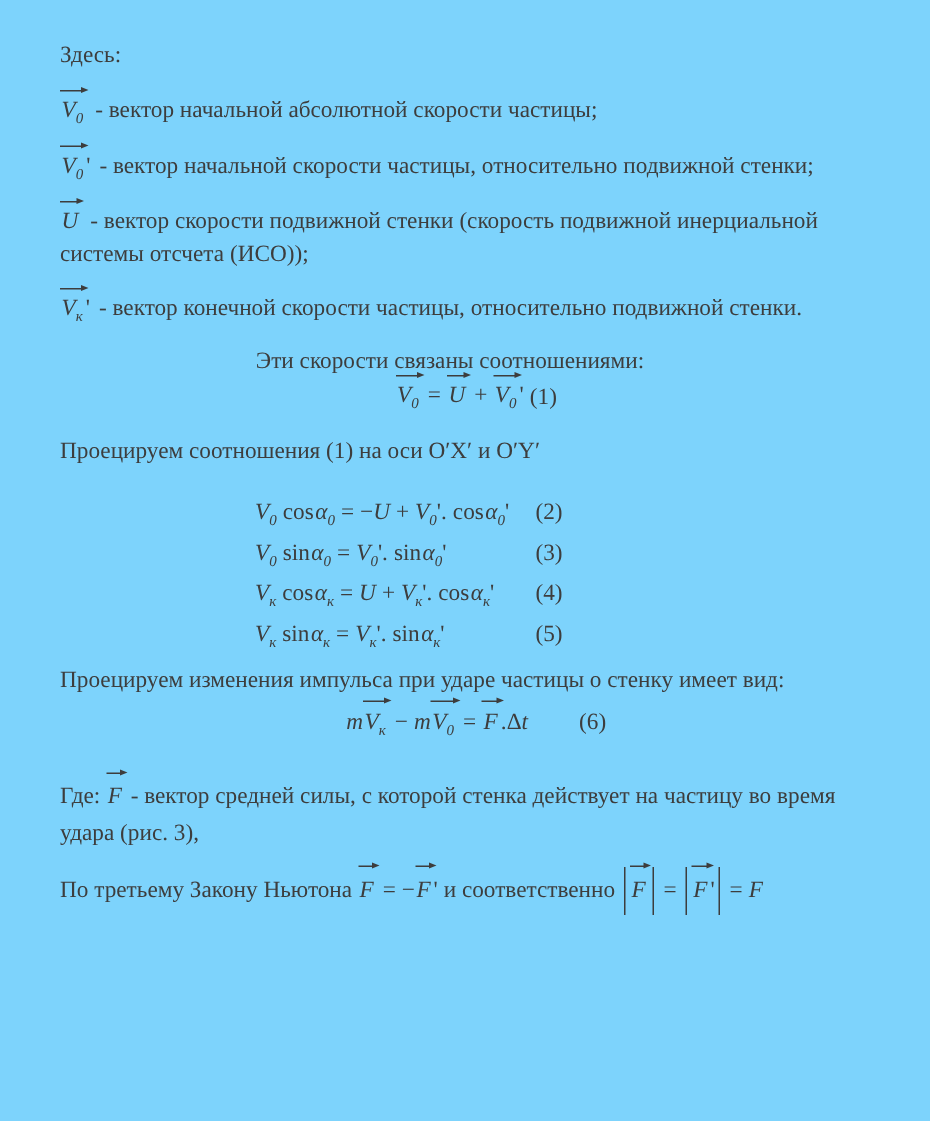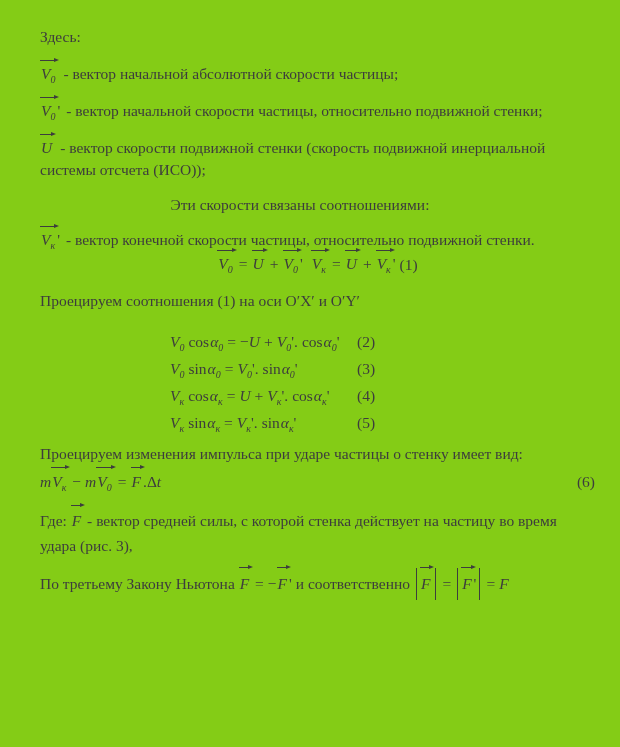--- a/index.html
+++ b/index.html
@@ -1,40 +1,40 @@
 <!DOCTYPE html>
 <html><head>
 <meta charset="utf-8">
 <style>
   html,body { margin:0; padding:0; background:#ffffff; }
   .page {
     position: relative;
     width: 620px; height: 747px;
     box-sizing: border-box;
-    background: #84cc16;
+    background: #7dd3fc;
     padding: 26px 25px 0 40px;
     font-family: "Liberation Serif", serif;
     font-size: 15.5px;
     line-height: 21px;
     color: #3d3d3d;
     overflow: hidden;
   }
   p { margin: 0; }
   .para { margin: 0; }
   .def { margin-top: 15px; line-height: 22px; }
   .def-m0 { margin-top: 16px; }
   .def-m2 { margin-top: 15px; }
   .def-m3 { margin-top: 12px; }
   .def-m4 { margin-top: 14px; }
   .def-text { margin-left: 6px; }
   .centered { margin-top: 14px; text-align: center; margin-right: 35px; line-height: 20px; }
   .projection { margin-top: 15px; }
   .impulse-heading { margin-top: 5px; }
   .flow { line-height: 25px; }
-  .force-para { margin-top: 14px; }
+  .force-para { margin-top: 24px; }
   .reaction-para { margin-top: 8px; }
   .newton-para { margin-top: 10px; line-height: 27px; }
 
   
   .imath { white-space: nowrap; }
   .tk { font-style: italic; }
   .tk.up { font-style: normal; }
   .tk.op { font-style: normal; margin: 0 4px; }
   .tk.fn { font-style: normal; margin-left: 4px; margin-right: 1px; }
   sub { font-size: 10px; line-height: 0; font-style: inherit; }
@@ -66,45 +66,44 @@
   .system { margin-top: 2px; display: flex; justify-content: center; align-items: center; }
   .syscol { display: flex; flex-direction: row; align-items: flex-start; gap: 8px; line-height: 22px; text-align: center; }
   .eq-label { font-style: normal; margin-left: 4px; }
 
   
   .eqs { margin-top: 19px; }
   .eqrow { position: relative; padding-left: 130px; height: 27px; line-height: 24px; }
   .eq-num { position: absolute; left: 317px; top: 0; font-style: normal; }
 
   
-  .eq6 { margin-top: 6px; display: flex; justify-content: space-between; align-items: baseline; line-height: 24px; gap: 29px; }
+  .eq6 { margin-top: 6px; display: flex; justify-content: center; align-items: baseline; line-height: 24px; gap: 29px; }
   .eq6 .eq-num6 { margin-left: 5px; font-style: normal; }
 </style>
 </head>
 <body>
 
 <div class="page">
 
   <p class="para">Здесь:</p>
 
   <p class="para def def-m0"><span class="imath"><span class="tk vec"><span>V</span><sub>0</sub></span></span><span class="def-text">- вектор начальной абсолютной скорости частицы;</span></p>
 
   <p class="para def def-m2"><span class="imath"><span class="tk vec"><span>V</span><sub>0</sub></span><span class="tk up"><span>'</span></span></span><span class="def-text">- вектор начальной скорости частицы, относительно подвижной стенки;</span></p>
 
   <p class="para def def-m2"><span class="imath"><span class="tk vec"><span>U</span></span></span><span class="def-text">- вектор скорости подвижной стенки (скорость подвижной инерциальной системы отсчета (ИСО));</span></p>
 
 
+  <p class="para def def-m4"><span class="imath"><span class="tk vec"><span>V</span><sub>к</sub></span><span class="tk up"><span>'</span></span></span><span class="def-text">- вектор конечной скорости частицы, относительно подвижной стенки.</span></p>
+
   <p class="para centered">Эти скорости связаны соотношениями:</p>
-
-  <p class="para def def-m4"><span class="imath"><span class="tk vec"><span>V</span><sub>к</sub></span><span class="tk up"><span>'</span></span></span><span class="def-text">- вектор конечной скорости частицы, относительно подвижной стенки.</span></p>
 
   <div class="system">
     <div class="syscol">
       <span class="imath"><span class="tk vec"><span>V</span><sub>0</sub></span><span class="tk up op"><span>=</span></span><span class="tk vec"><span>U</span></span><span class="tk up op"><span>+</span></span><span class="tk vec"><span>V</span><sub>0</sub></span><span class="tk up"><span>'</span></span></span>
-      <span class="imath"><span class="tk vec"><span>V</span><sub>к</sub></span><span class="tk up op"><span>=</span></span><span class="tk vec"><span>U</span></span><span class="tk up op"><span>+</span></span><span class="tk vec"><span>V</span><sub>к</sub></span><span class="tk up"><span>'</span></span></span>
     </div>
     <span class="eq-label">(1)</span>
   </div>
 
   <p class="para projection">Проецируем соотношения (1) на оси O′X′ и O′Y′</p>
 
   <div class="eqs">
     <div class="eqrow">
       <span class="imath"><span class="tk"><span>V</span><sub>0</sub></span><span class="tk up fn"><span>cos</span></span><span class="tk"><span>α</span><sub>0</sub></span><span class="tk up op"><span>=</span></span><span class="tk up"><span>−</span></span><span class="tk"><span>U</span></span><span class="tk up op"><span>+</span></span><span class="tk"><span>V</span><sub>0</sub></span><span class="tk up"><span>'</span></span><span class="tk up"><span>.</span></span><span class="tk up fn"><span>cos</span></span><span class="tk"><span>α</span><sub>0</sub></span><span class="tk up"><span>'</span></span></span>
       <span class="eq-num">(2)</span>

